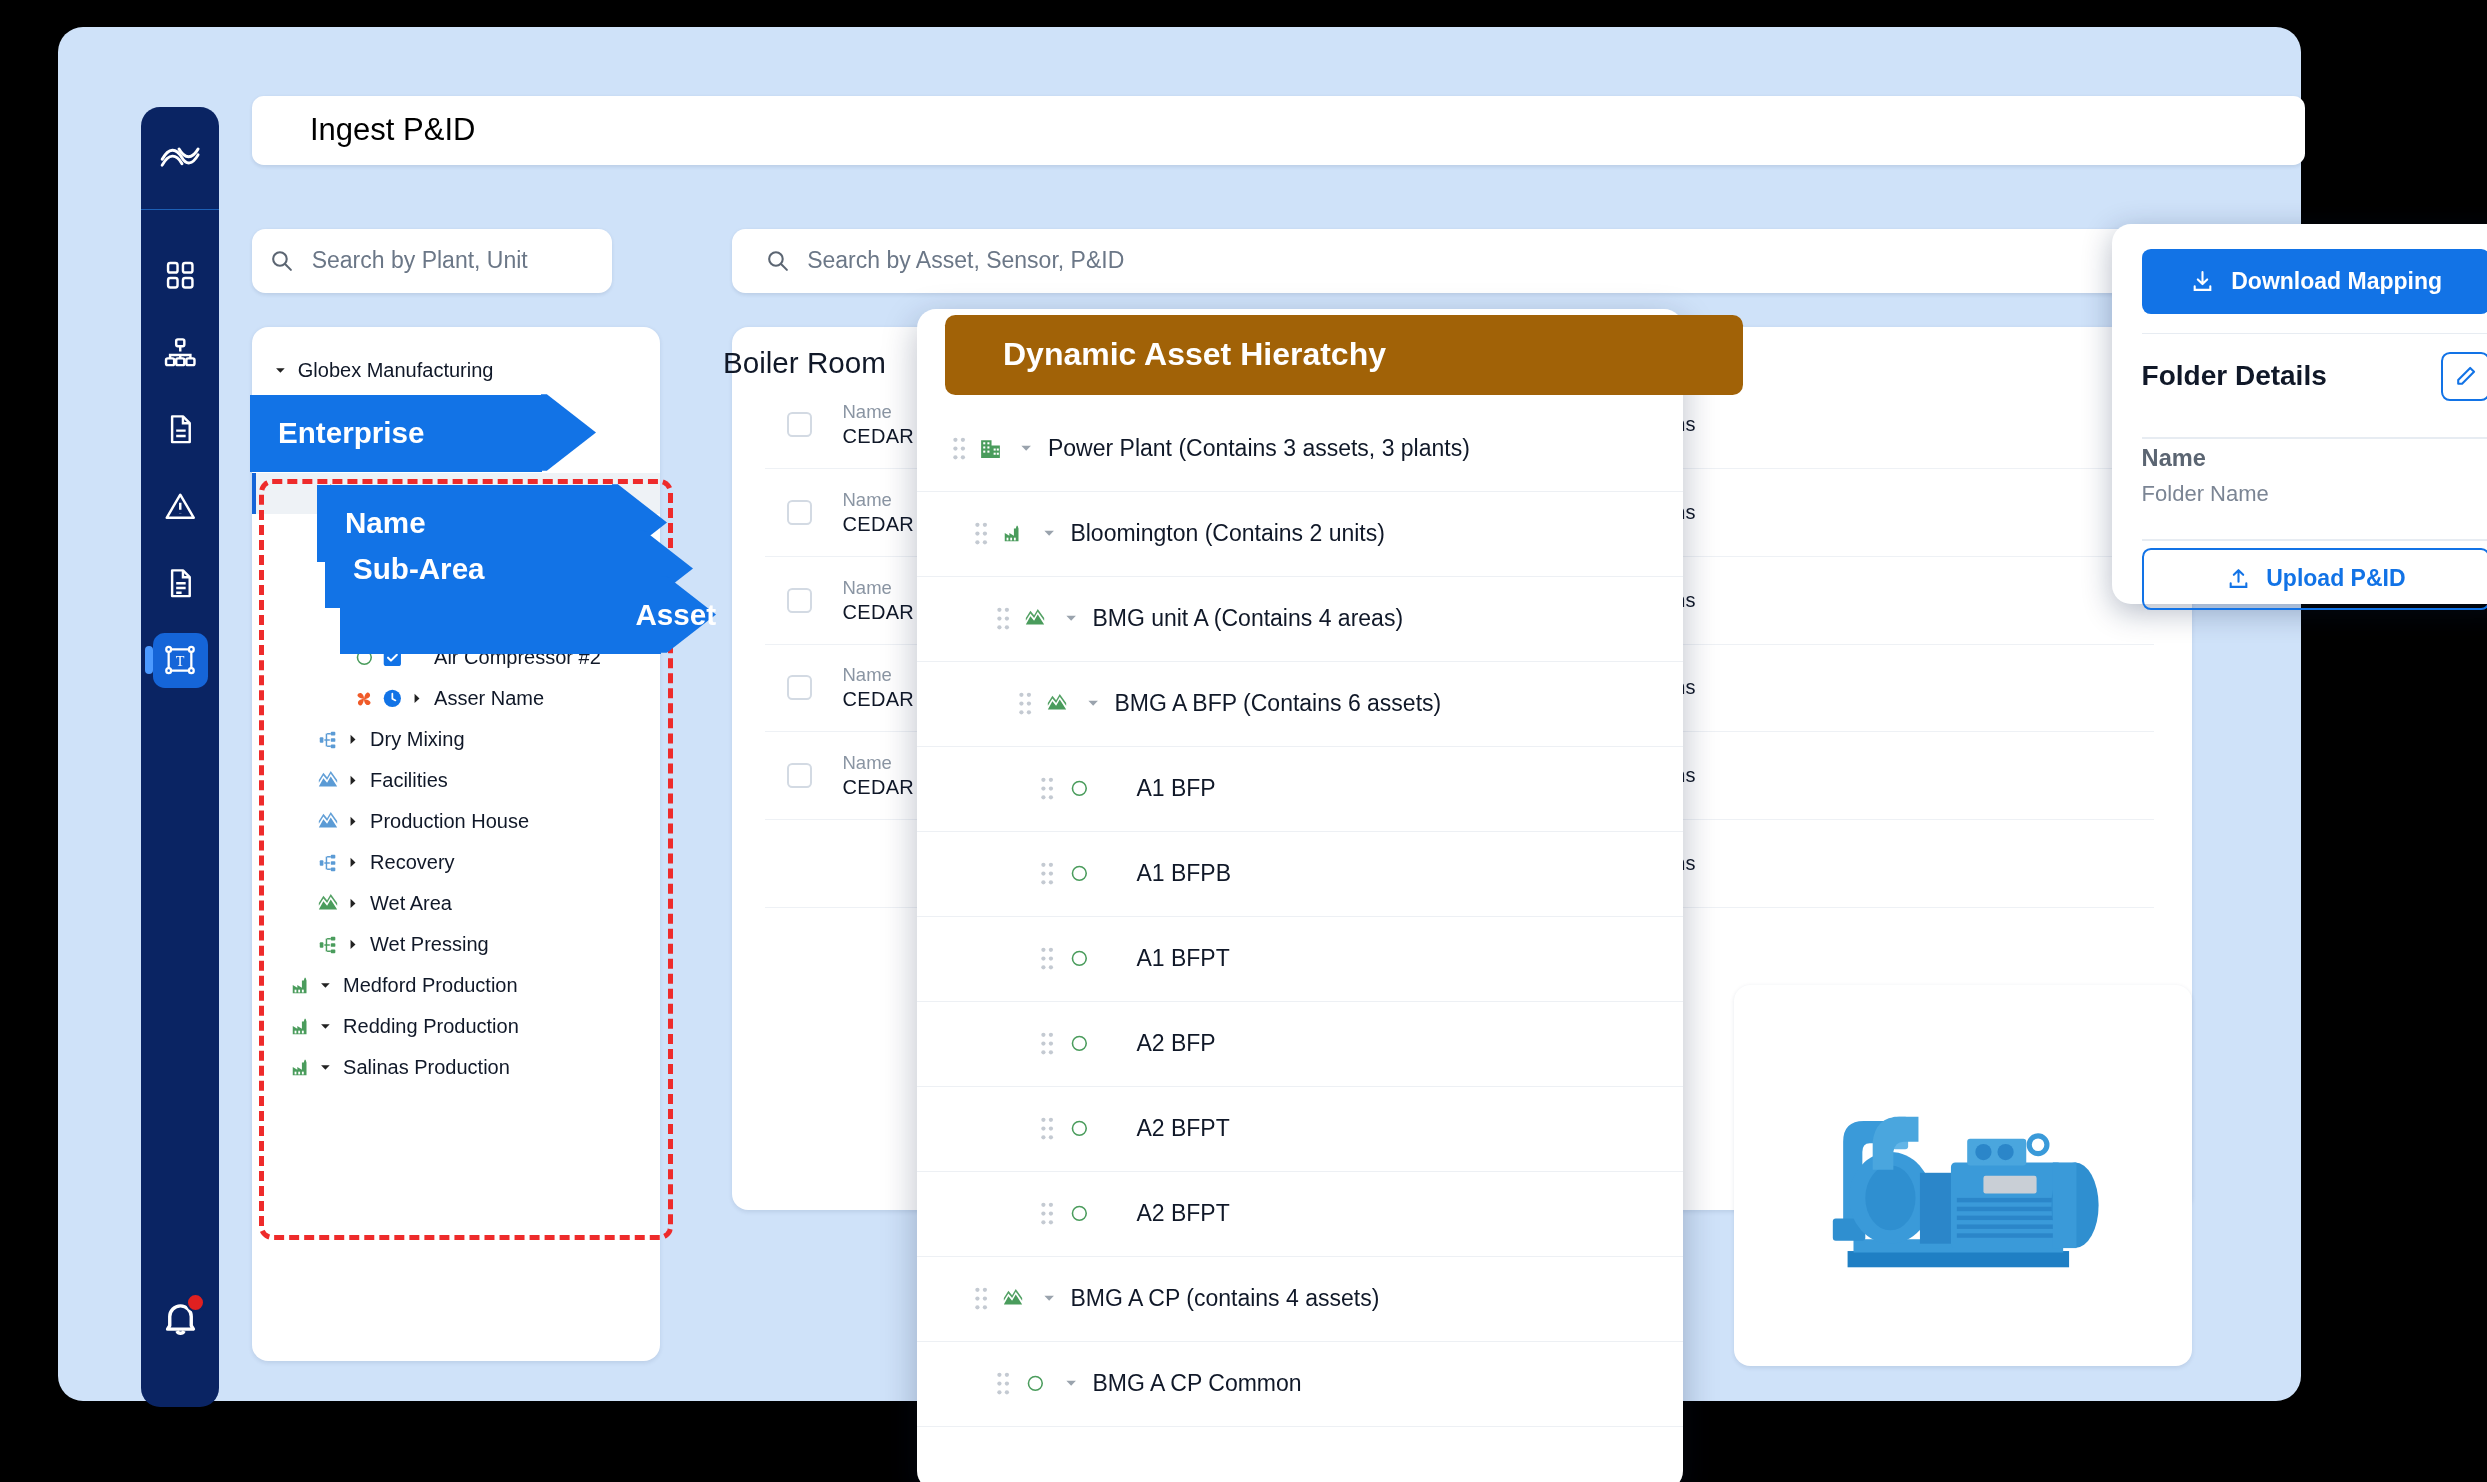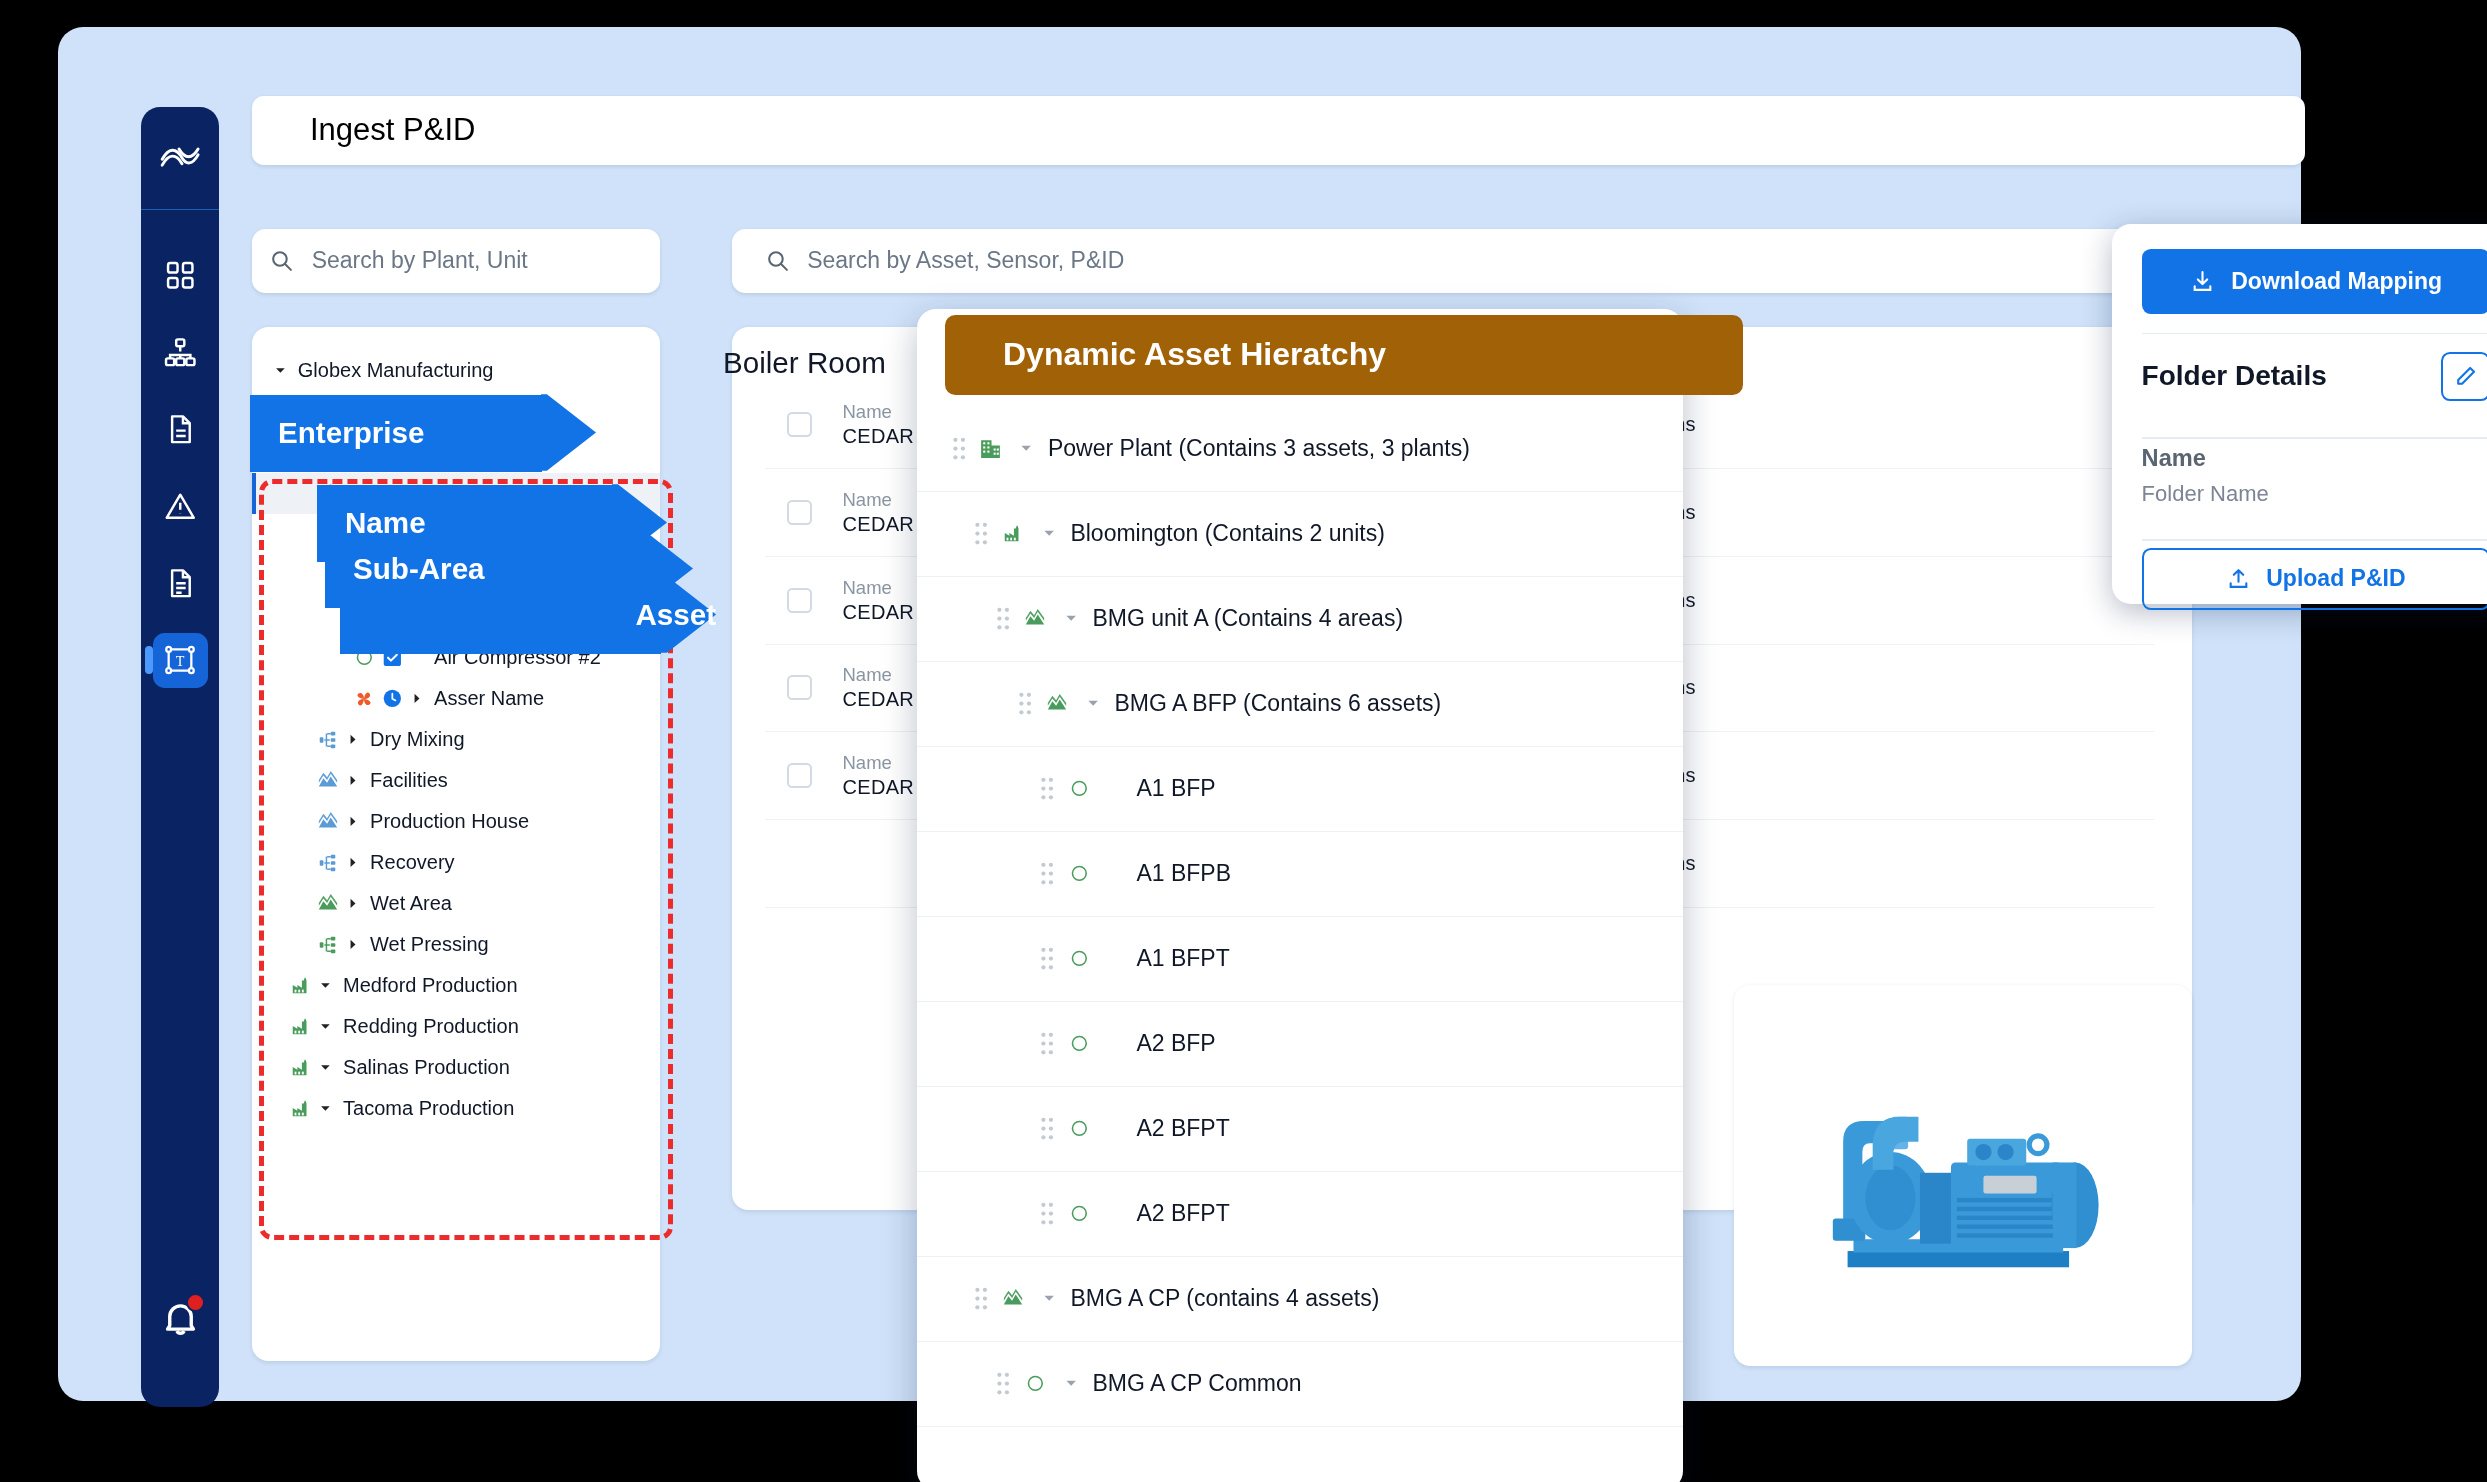--- a/index.html
+++ b/index.html
@@ -68,21 +68,21 @@
   #page-title-card .t { font-size: 31px; color: #000000; font-weight: 400; }
 
   
   .searchbar {
     position:absolute; height: 64px;
     background:#fff; border-radius: 13.3px;
     box-shadow: 0 1.5px 3.7px rgba(20,40,80,.10);
     display:flex; align-items:center; gap: 17.7px;
     padding-left: 32.5px;
   }
-  #search-plant { left: 194px; top: 202px; width: 408px; padding-left: 17px; }
+  #search-plant { left: 194px; top: 202px; width: 360px; padding-left: 17px; }
   #search-asset { left: 674px; top: 202px; width: 1572px; }
   .searchbar .ph { font-size: 23px; color:#6b7787; }
 
   
   #tree-card {
     position:absolute; left: 194px; top: 300px;
     width: 408px; height: 1034px;
     background:#fff; border-radius: 16.3px;
     box-shadow: 0 1.5px 4.4px rgba(20,40,80,.10);
     padding: 23.6px 0 0 0;
@@ -780,37 +780,20 @@
               <rect x="13" y="16" width="2" height="3" fill="#fff"></rect>
             </svg>
           </span>
           <span class="caret">
             <svg width="14.8" height="14.8" viewBox="0 0 24 24">
               <path d="M5 8.5 12 16l7-7.5z" fill="#222"></path>
             </svg>
           </span>
           <span class="tlabel">Salinas Production</span>
         </div>
-        <div class="tnode">
-          <span style="display:inline-block;width:35px"></span>
-          <span class="tico">
-            <svg width="22" height="22" viewBox="0 0 24 24">
-              <path d="M3 20V11l5 3V11l5 3V6h2l1-3h1l1 3v14z" fill="#4a9c5c"></path>
-              <rect x="5" y="16" width="2" height="3" fill="#fff"></rect>
-              <rect x="9" y="16" width="2" height="3" fill="#fff"></rect>
-              <rect x="13" y="16" width="2" height="3" fill="#fff"></rect>
-            </svg>
-          </span>
-          <span class="caret">
-            <svg width="14.8" height="14.8" viewBox="0 0 24 24">
-              <path d="M5 8.5 12 16l7-7.5z" fill="#222"></path>
-            </svg>
-          </span>
-          <span class="tlabel">Tacoma Production</span>
-        </div>
       </div>
   </div>
 
   <div id="dashed-box"></div>
 
   <div id="callouts">
       <div class="arrow" style="left: 192px; top: 368px; width: 347px;">
         <span class="body" style="width:292px"></span>
         <span class="head" style="left:291px">
           <svg width="55" height="103" viewBox="0 0 75 140">

